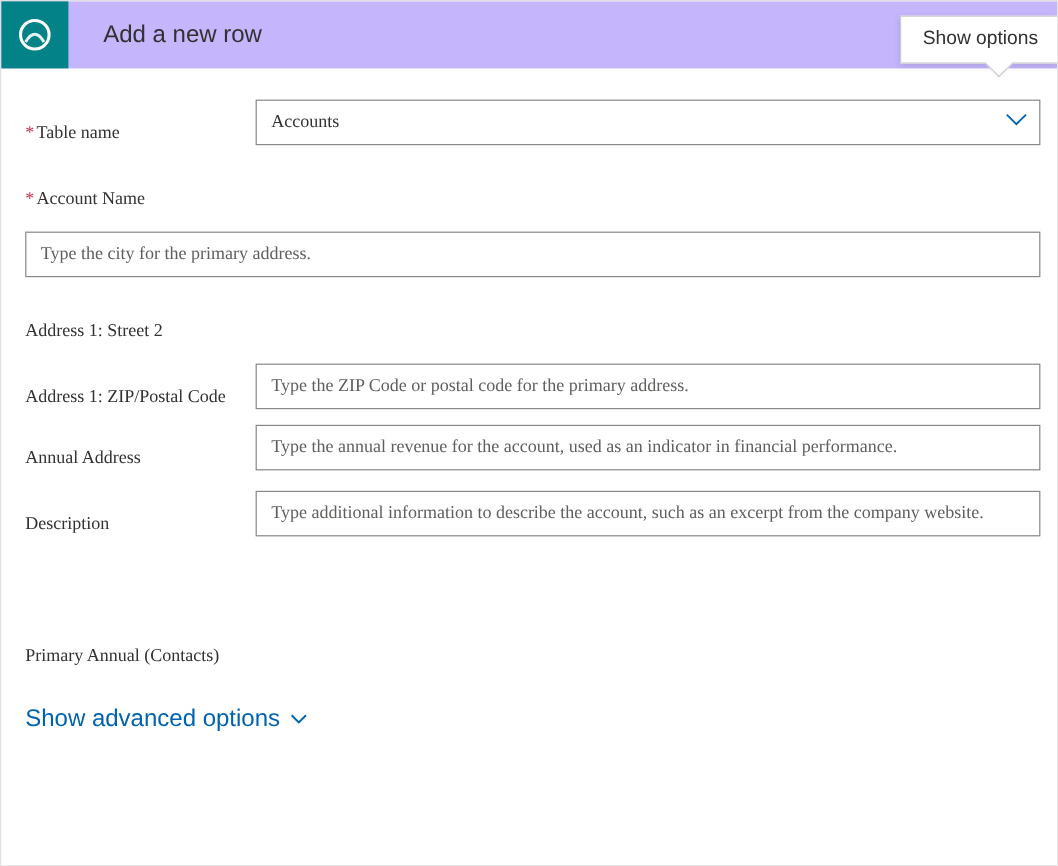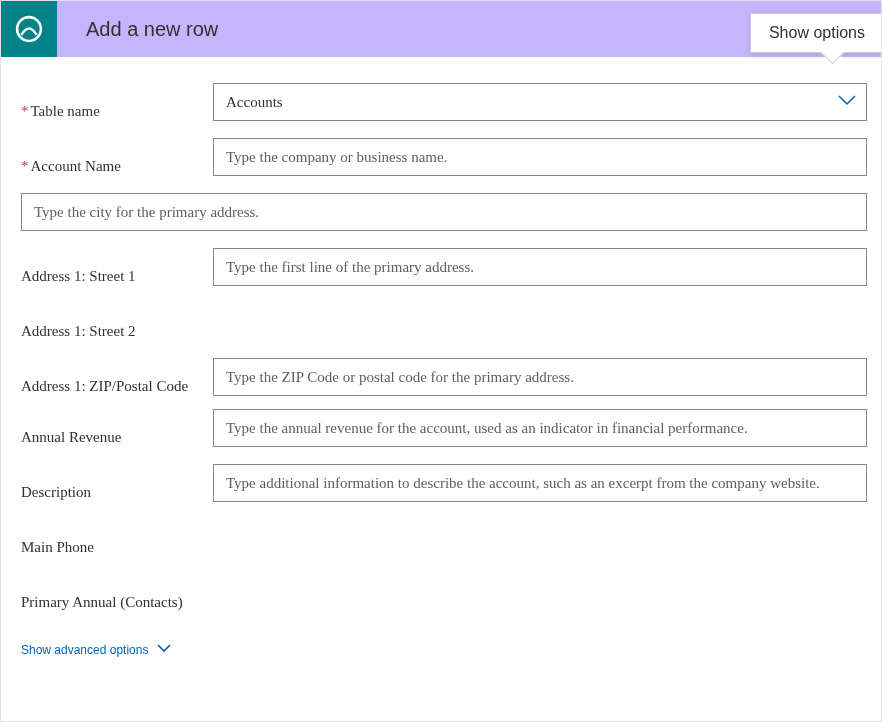--- a/index.html
+++ b/index.html
@@ -117,21 +117,21 @@
       width: 20px;
       height: 14px;
       stroke: #0063b1;
       stroke-width: 1.5;
       fill: none;
     }
     .advanced-link {
       display: inline-flex;
       align-items: center;
       color: #0063b1;
-      font-size: 12px;
+      font-size: 20px;
       margin-top: 16px;
       margin-left: 0;
       cursor: pointer;
       gap: 8px;
     }
     .advanced-link .chev-small svg {
       width: 16px;
       height: 11px;
       stroke: #0063b1;
       stroke-width: 1.6;
@@ -163,53 +163,47 @@
       <span class="chevron">
         <svg viewBox="0 0 20 14">
             <polyline points="2,3 10,11 18,3"></polyline>
           </svg>
       </span>
     </div>
   </div>
 
   <div class="form-row">
     <div class="form-label"><span class="req">*</span><span>Account Name</span></div>
-    <input class="input" placeholder="Type the company or business name." style="">
   </div>
 
   <div class="form-row">
     <input class="input" placeholder="Type the city for the primary address." style="">
   </div>
 
-  <div class="form-row">
-    <div class="form-label">Address 1: Street 1</div>
-    <input class="input" placeholder="Type the first line of the primary address." style="">
-  </div>
 
   <div class="form-row">
     <div class="form-label">Address 1: Street 2</div>
   </div>
 
   <div class="form-row">
     <div class="form-label">Address 1: ZIP/Postal Code</div>
     <input class="input" placeholder="Type the ZIP Code or postal code for the primary address." style="">
   </div>
 
   <div class="form-row" style="margin-bottom:15px; margin-top:-4px;">
-    <div class="form-label">Annual Revenue</div>
+    <div class="form-label">Annual Address</div>
     <input class="input" placeholder="Type the annual revenue for the account, used as an indicator in financial performance." style="">
   </div>
 
   <div class="form-row">
     <div class="form-label">Description</div>
     <input class="input" placeholder="Type additional information to describe the account, such as an excerpt from the company website." style="">
   </div>
 
   <div class="form-row">
-    <div class="form-label">Main Phone</div>
   </div>
 
 
   <div class="form-row">
     <div class="form-label">Primary Annual (Contacts)</div>
   </div>
 
   <div class="advanced-link">
     <span>Show advanced options</span>
     <span class="chev-small">

